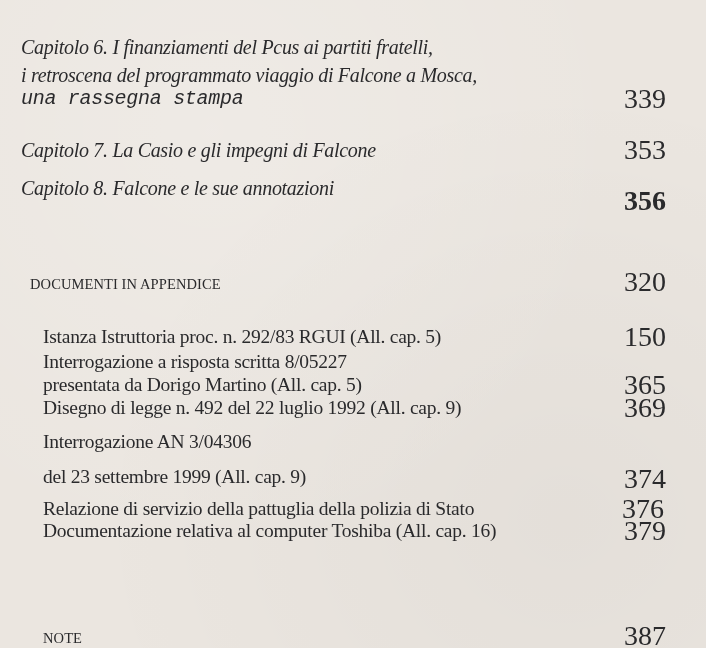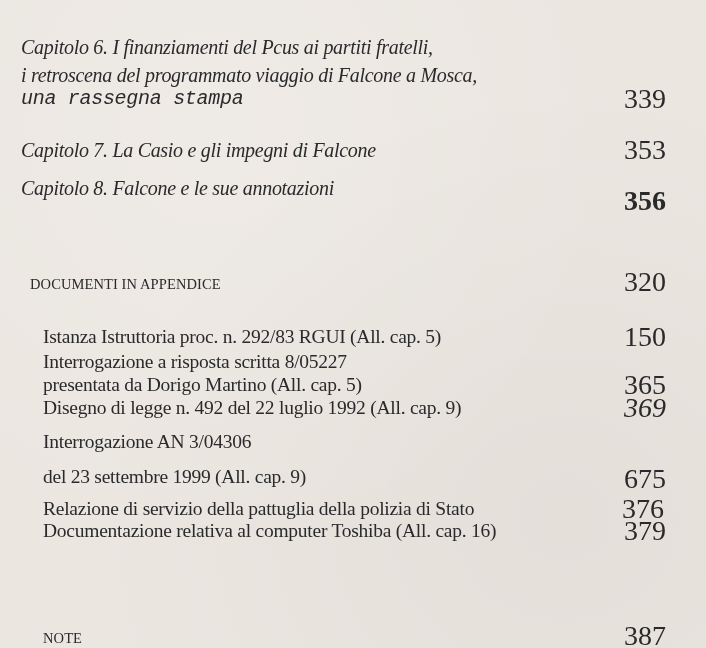--- a/index.html
+++ b/index.html
@@ -84,27 +84,27 @@
     </div>
 
     <div>
       <div class="line doc" style="left:43px; top:350px;">Interrogazione a risposta scritta 8/05227</div>
       <div class="line doc" style="left:43px; top:373px;text-align:right;">presentata da Dorigo Martino (All. cap. 5)</div>
       <div class="pg" style="top:373px;text-align:right;">365</div>
     </div>
 
     <div>
       <div class="line doc" style="left:43px; top:396px;">Disegno di legge n. 492 del 22 luglio 1992 (All. cap. 9)</div>
-      <div class="pg" style="top:396px;font-style:italic;">369</div>
+      <div class="pg" style="top:396px;">369</div>
     </div>
 
     <div>
       <div class="line doc" style="left:43px; top:430px;">Interrogazione AN 3/04306</div>
       <div class="line doc" style="left:43px; top:465px;">del 23 settembre 1999 (All. cap. 9)</div>
-      <div class="pg" style="top:467px;">675</div>
+      <div class="pg" style="top:467px;">374</div>
     </div>
 
     <div>
       <div class="line doc" style="left:43px; top:497px;">Relazione di servizio della pattuglia della polizia di Stato</div>
       <div class="pg" style="top:497px;text-align:center;">376</div>
     </div>
 
     <div>
       <div class="line doc" style="left:43px; top:519px;text-align:center;">Documentazione relativa al computer Toshiba (All. cap. 16)</div>
       <div class="pg" style="top:519px;">379</div>

